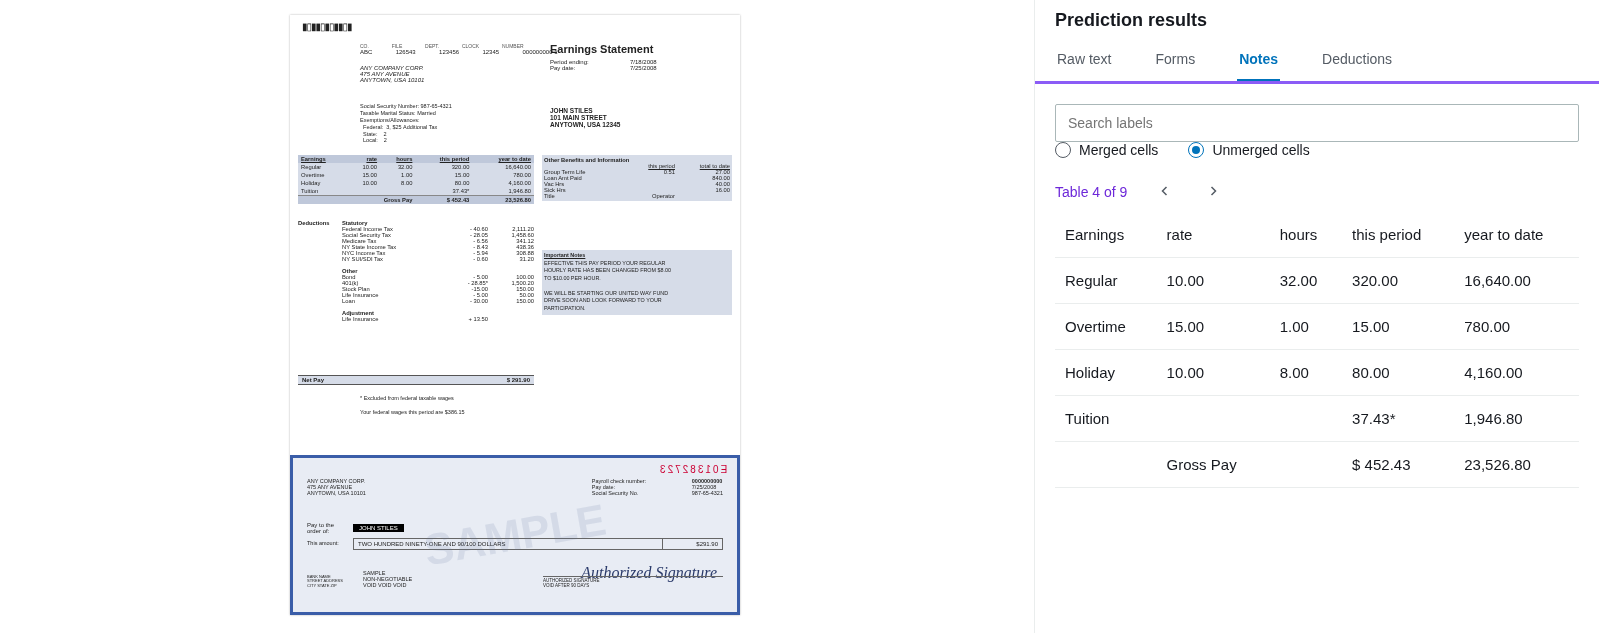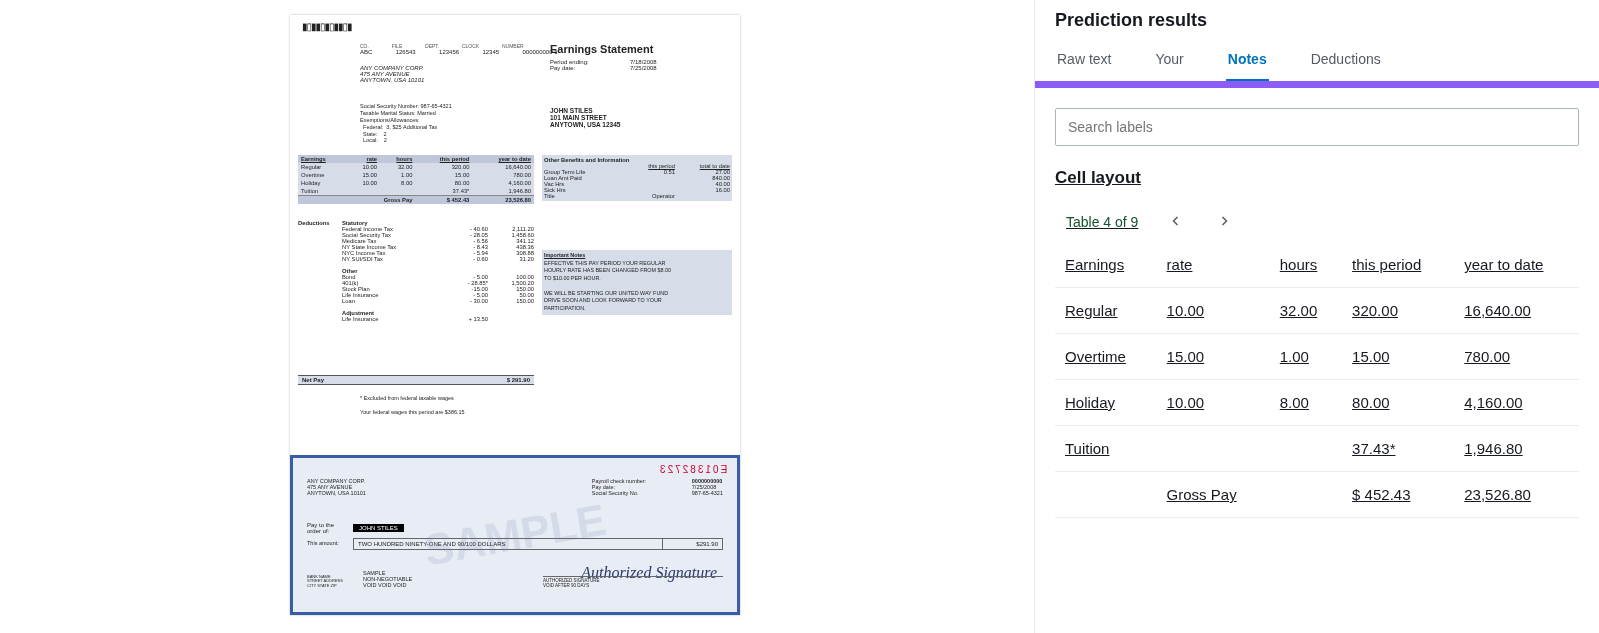--- a/index.html
+++ b/index.html
@@ -46,32 +46,32 @@
   .paystub .check .amount-line .words { flex:1; border:1px solid #666; padding:2px 4px; }
   .paystub .check .amount-line .amt { width:60px; border:1px solid #666; border-left:none; padding:2px 4px; text-align:right; }
   .paystub .check .sig { position:absolute; right:20px; bottom:30px; font-family: 'Brush Script MT', cursive; font-size:16px; font-style:italic; color:#2a3a6a; }
   .paystub .check .sig-line { position:absolute; right:14px; bottom:24px; width:180px; border-top:1px solid #666; font-size:4.5px; text-align:left; padding-top:1px; }
   .paystub .check .void { position:absolute; left:70px; bottom:24px; font-size:5.5px; }
   .paystub .check .bank { position:absolute; left:14px; bottom:24px; font-size:4px; line-height:1.1; }
 
   
   .right-panel { width: 564px; display:flex; flex-direction:column; }
   .pr-head { padding: 10px 20px 0; font-size:18px; font-weight:700; color:#16191f; }
-  .tabs { display:flex; gap:40px; padding: 14px 20px 0; border-bottom:7px solid #8b5cf6; }
+  .tabs { display:flex; gap:40px; padding: 14px 20px 0; border-bottom:3px solid #8b5cf6; }
   .tab { padding: 6px 2px 12px; color:#545b64; cursor:pointer; font-weight:500; }
   .tab.active { color:#0073bb; border-bottom:2px solid #0073bb; font-weight:700; }
-  .pr-body { padding: 20px; overflow-y:auto; flex:1;text-decoration:underline; }
+  .pr-body { padding: 20px; overflow-y:auto; flex:1; }
   .search { width:100%; height:38px; border:1px solid #aab7b8; border-radius:2px; padding:0 12px; font-size:14px; }
   .section-h { font-size:17px; font-weight:700; margin:22px 0 14px; }
   .radio-row { display:flex; gap:30px; align-items:center; }
   .radio { display:flex; align-items:center; gap:8px; cursor:pointer; }
   .radio .circle { width:16px; height:16px; border:1px solid #545b64; border-radius:50%; display:flex; align-items:center; justify-content:center; }
   .radio.selected .circle { border-color:#0073bb; }
   .radio.selected .dot { width:8px; height:8px; border-radius:50%; background:#0073bb; }
-  .pager { margin:22px 11px 8px; display:flex; align-items:center; gap:28px; color:#14532d; }
+  .pager { margin:22px 0 8px; display:flex; align-items:center; gap:28px; color:#6d28d9; }
   .pager .chev { cursor:pointer; padding:4px; font-size:14px; }
   .result-table { width:100%; border-collapse:collapse; margin-top:6px; }
   .result-table th, .result-table td { text-align:left; padding:14px 10px; border-bottom:1px solid #eaeded; font-size:15px; color:#16191f; }
   .result-table th { font-weight:400; color:#16191f; }
 </style>
 </head>
 <body>
 
 <div class="left-panel">
   <div class="img-stage">
@@ -356,27 +356,40 @@
           </div>
       </div>
     </div>
   </div>
 </div>
 
 <div class="right-panel">
   <div class="pr-head">Prediction results</div>
   <div class="tabs" id="tabs">
       <div class="tab">Raw text</div>
-      <div class="tab">Your</div>
+      <div class="tab">Forms</div>
       <div class="tab active">Notes</div>
       <div class="tab">Deductions</div>
     </div>
   <div class="pr-body">
     <input class="search" placeholder="Search labels" style="">
-    <div class="section-h">Cell layout</div>
+    <div class="radio-row">
+      <div class="radio">
+        <span class="circle">
+            <span class="dot"></span>
+          </span>
+        <span>Merged cells</span>
+      </div>
+      <div class="radio selected">
+        <span class="circle">
+            <span class="dot"></span>
+          </span>
+        <span>Unmerged cells</span>
+      </div>
+    </div>
     <div class="pager">
       <span>Table 4 of 9</span>
       <span class="chev">
         <svg width="12" height="12" viewBox="0 0 24 24" fill="none" stroke="#545b64" stroke-width="3">
             <polyline points="15 4 7 12 15 20"></polyline>
           </svg>
       </span>
       <span class="chev">
         <svg width="12" height="12" viewBox="0 0 24 24" fill="none" stroke="#545b64" stroke-width="3">
             <polyline points="9 4 17 12 9 20"></polyline>

